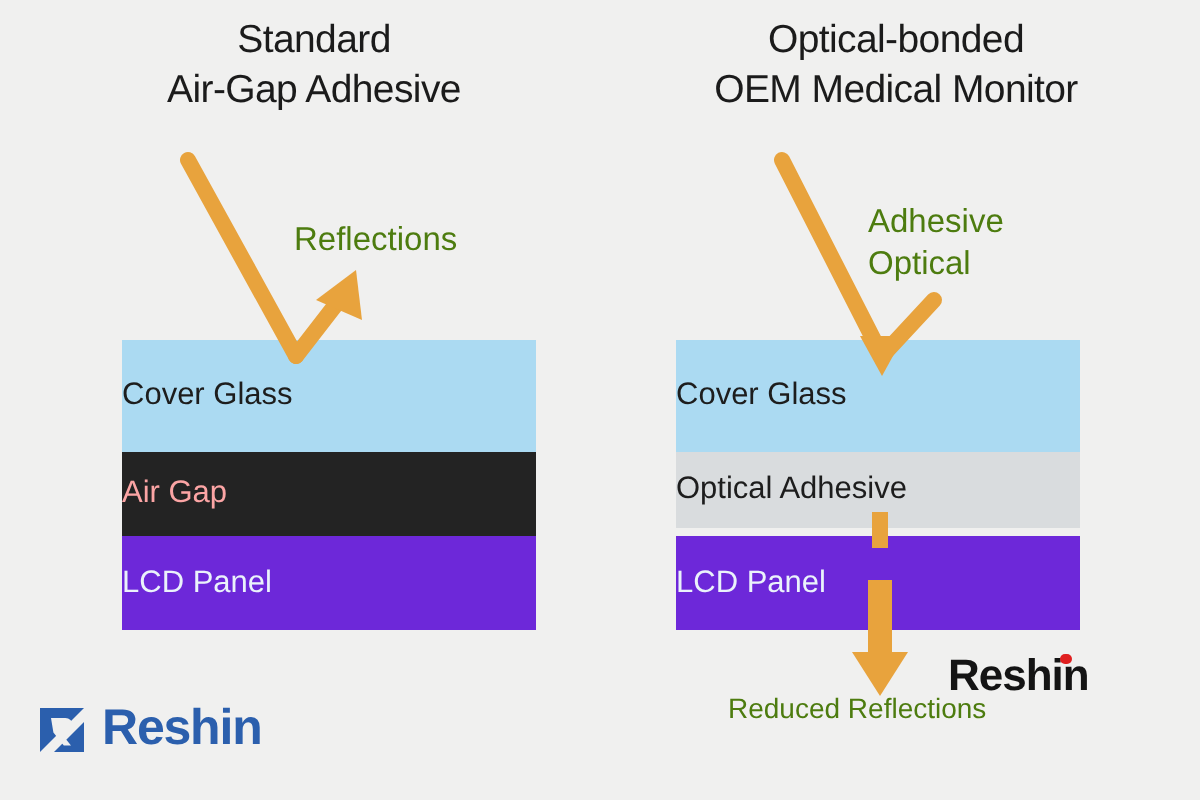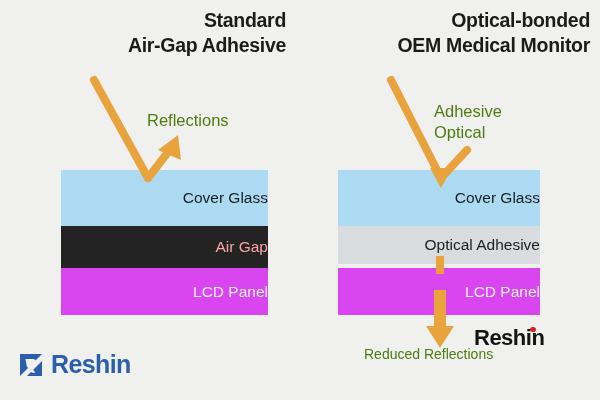--- a/index.html
+++ b/index.html
@@ -8,48 +8,48 @@
     background:#f0f0ef;
     font-family:"Liberation Sans","DejaVu Sans",sans-serif;
     overflow:hidden;
     position:relative;
   }
   .stage{position:absolute;inset:0;width:600px;height:400px;}
 
   
   .title{
     position:absolute;
-    text-align:right;
-    font-weight:bold;
+    text-align:center;
+    font-weight:normal;
     color:#1b1b1b;
     font-size:19.5px;
     line-height:25px;
     letter-spacing:-0.3px;
   }
   #title-left{left:28px;top:8px;width:258px;}
   #title-right{left:306px;top:8px;width:284px;}
   .title .ln{display:block;white-space:nowrap;}
 
   
   .stack{position:absolute;}
   #stack-left{left:61px;top:170px;width:207px;height:145px;}
   #stack-right{left:338px;top:170px;width:202px;height:145px;}
 
   .layer{
     position:absolute;left:0;width:100%;
-    display:flex;align-items:center;justify-content:flex-end;
+    display:flex;align-items:center;justify-content:flex-start;
     font-size:15.5px;
     box-sizing:border-box;
   }
   .layer .lbl{position:relative;z-index:3;}
 
   .layer-cover{top:0;height:56px;background:#abdaf2;color:#1d1d1d;}
   .layer-air{top:56px;height:42px;background:#232323;color:#fca5a5;}
   .layer-adh{top:56px;height:38px;background:#d9dcde;color:#1d1d1d;}
-  .layer-lcd{top:98px;height:47px;background:#d946ef;color:#eaf2fb;}
+  .layer-lcd{top:98px;height:47px;background:#6d28d9;color:#eaf2fb;}
 
   
   #arrow-layer{position:absolute;left:0;top:0;width:600px;height:400px;pointer-events:none;}
 
   
   .anno{
     position:absolute;
     color:#4d7c0f;
     font-size:16.5px;
     line-height:21px;

